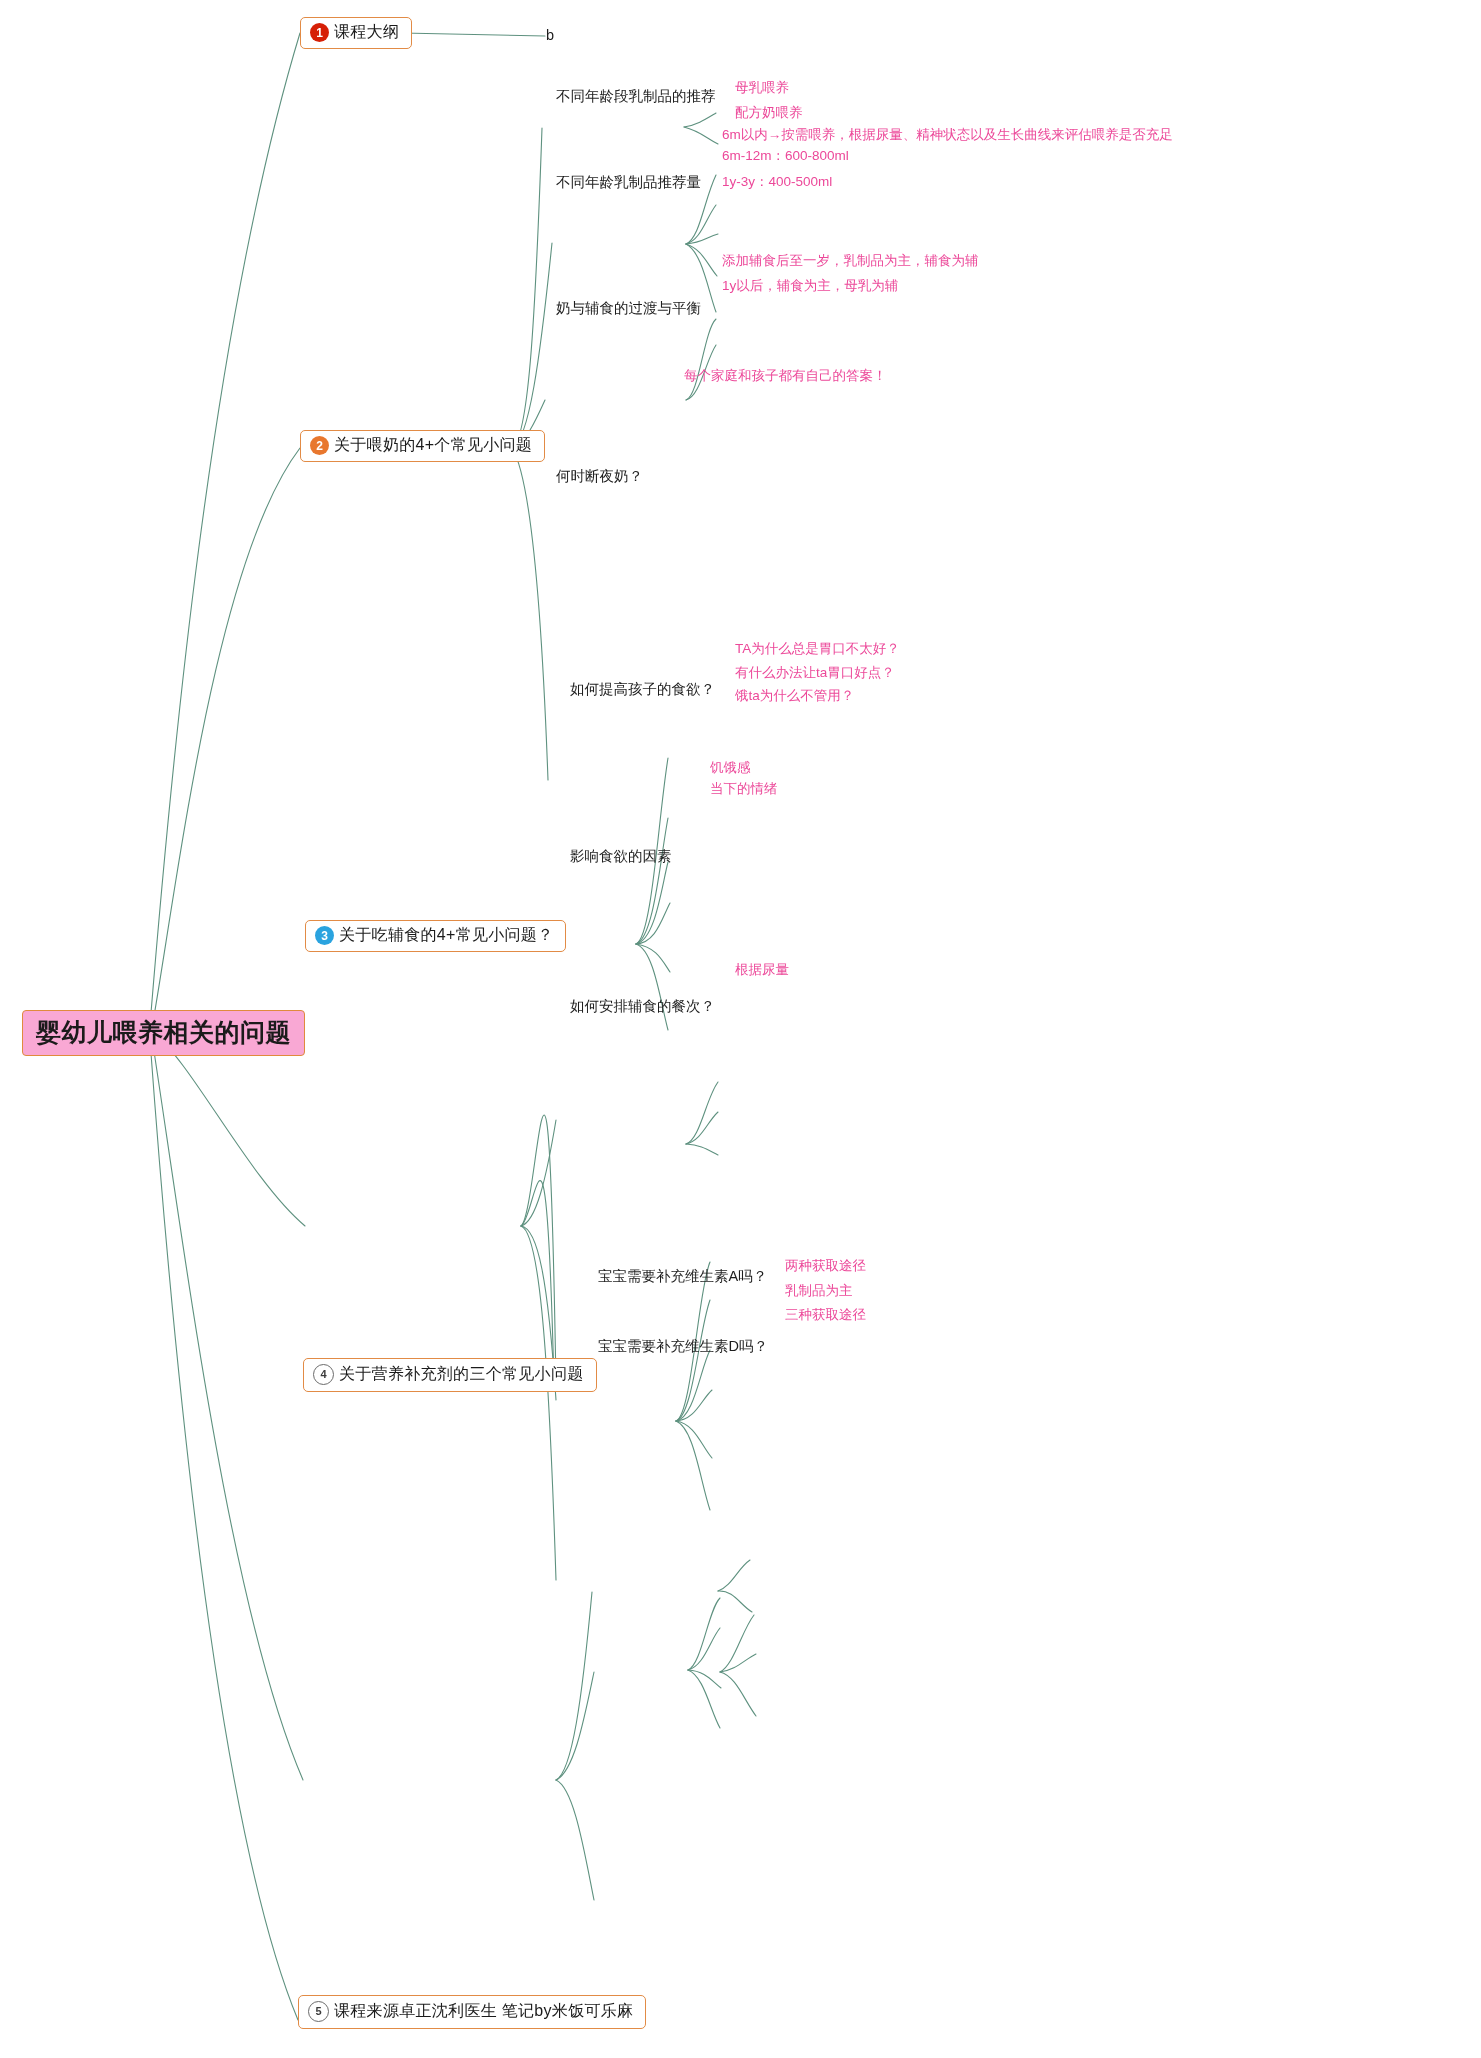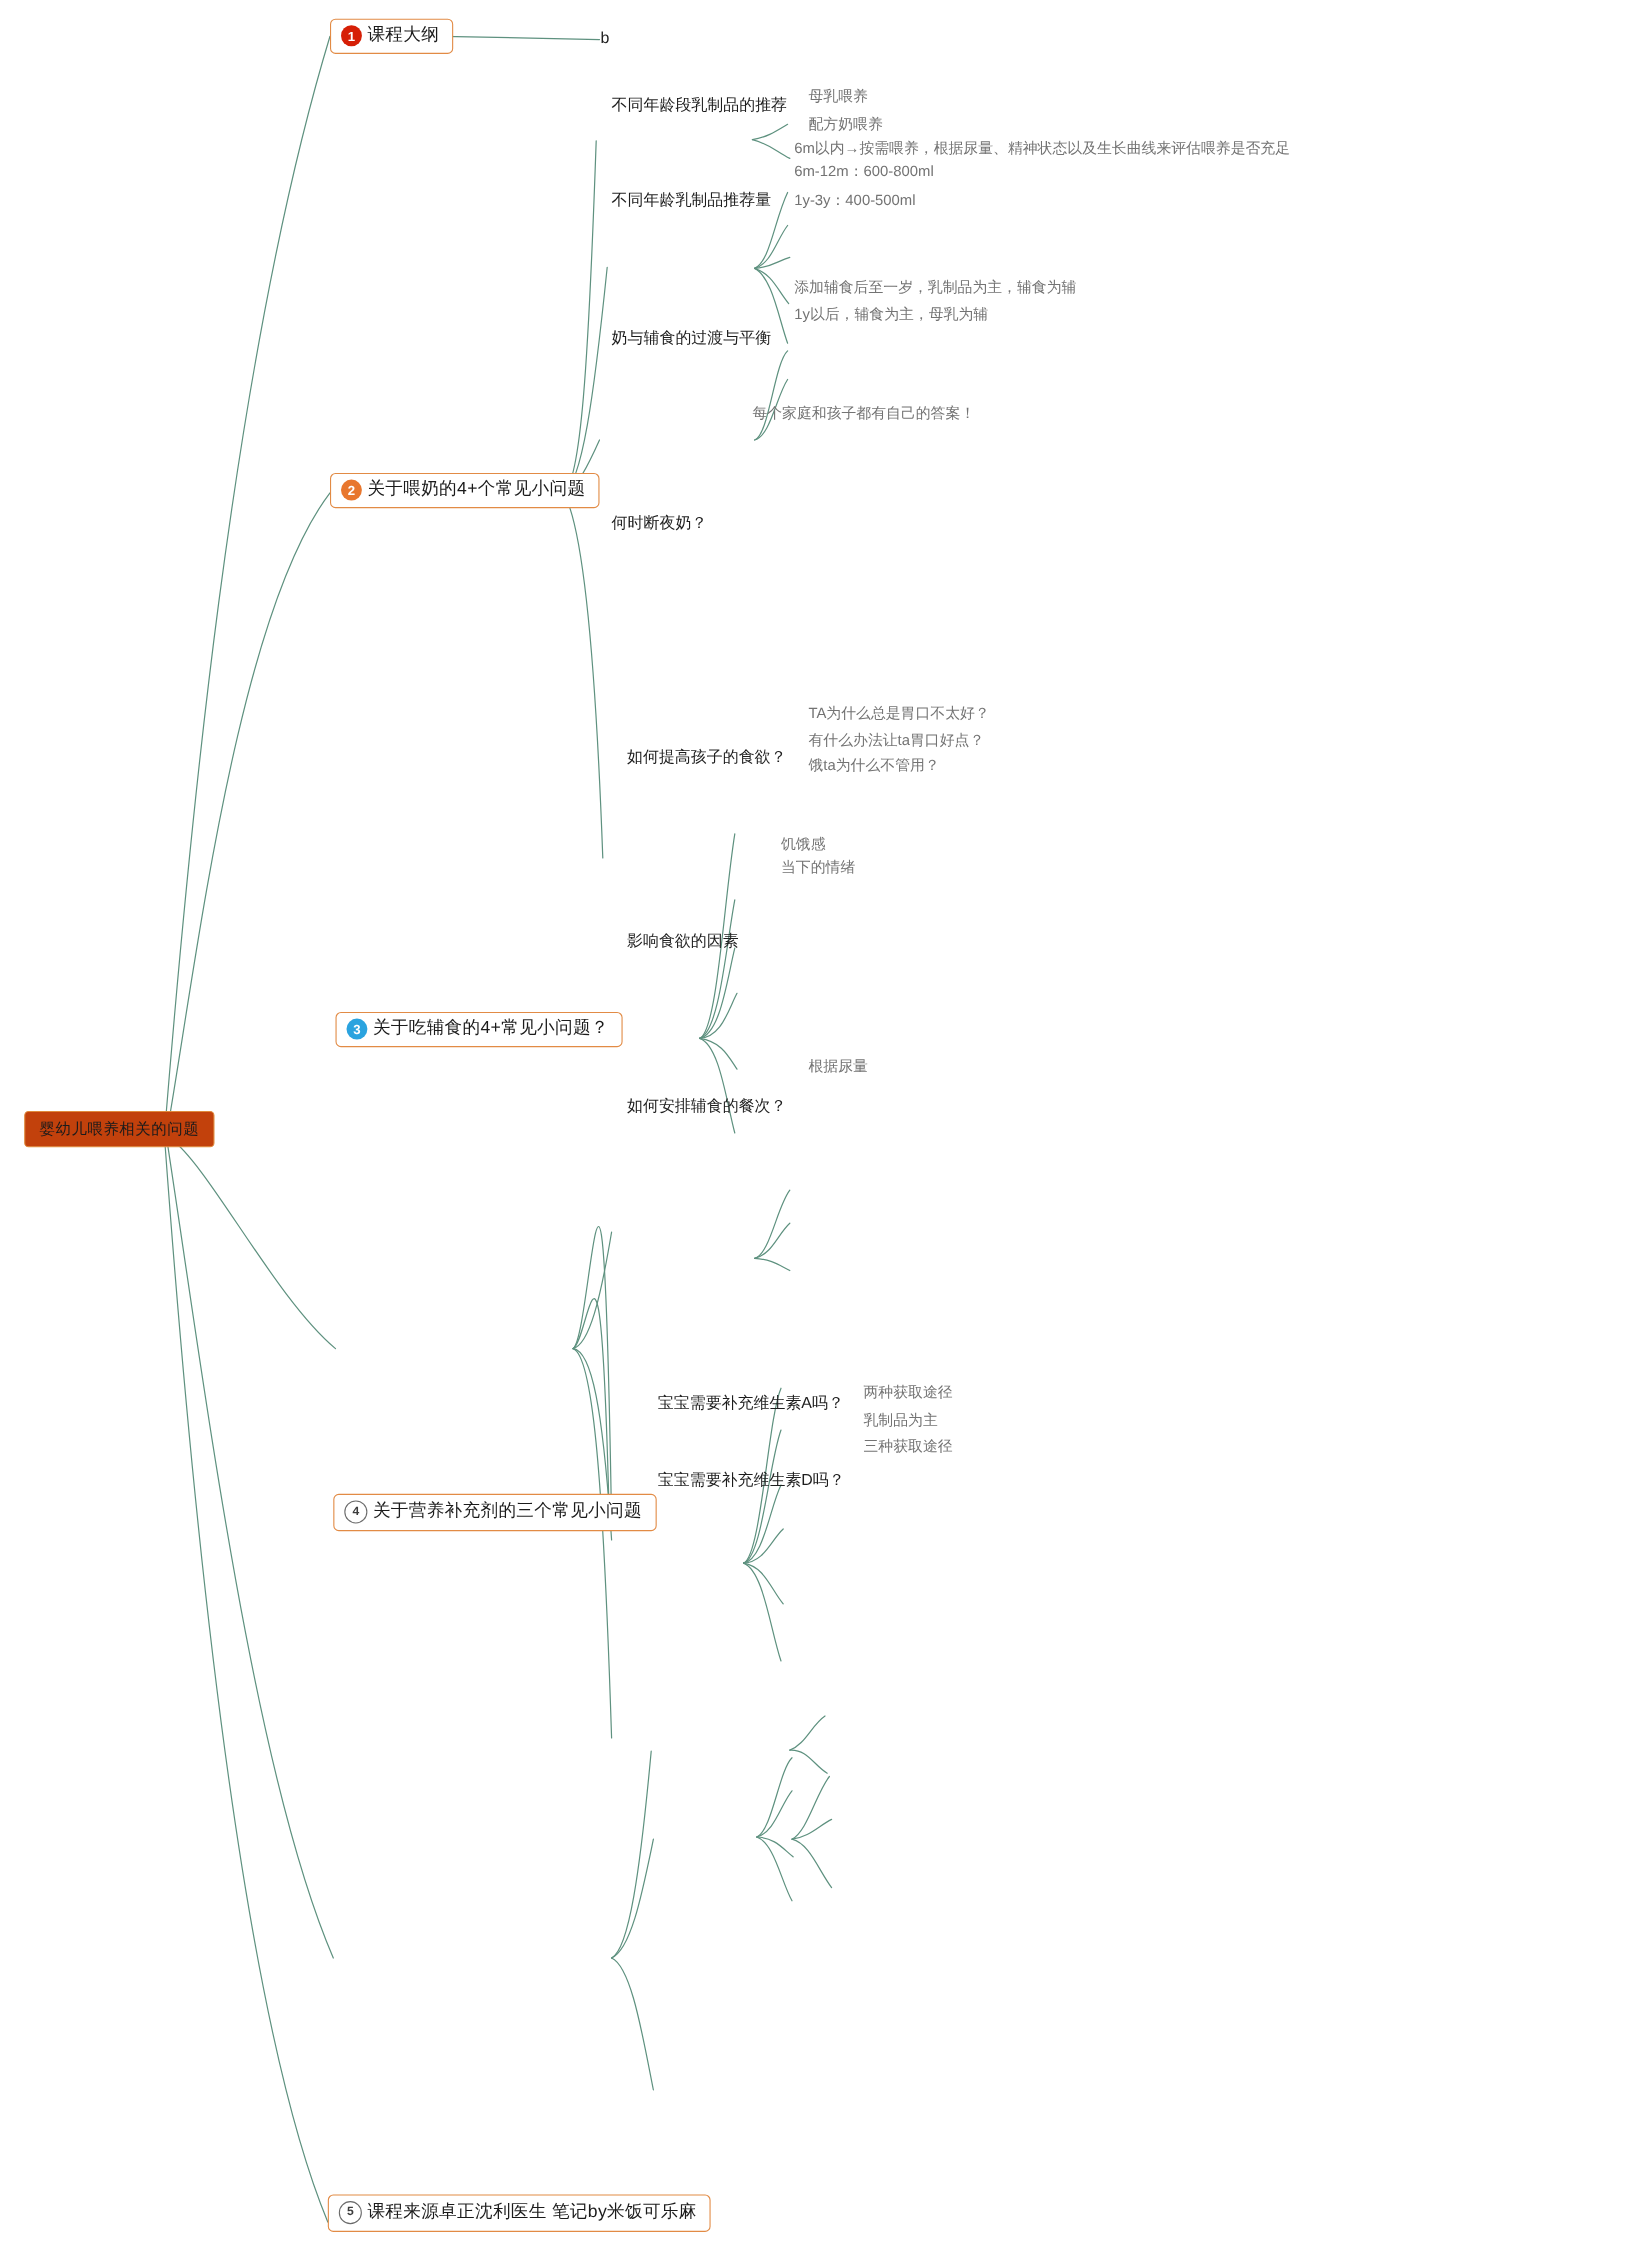--- a/index.html
+++ b/index.html
@@ -28,26 +28,26 @@
     pointer-events: none;
   }
   .node {
     position: absolute;
     white-space: nowrap;
     line-height: 1.15;
   }
 
   
   .root {
-    background: #c2410c;
+    background: #f9a8d4;
     border: 1px solid #e08a3c;
     border-radius: 4px;
     color: #1b1b1b;
-    font-size: 14px;
-    font-weight: normal;
+    font-size: 25px;
+    font-weight: bold;
     padding: 7px 13px 8px 13px;
     letter-spacing: 0.5px;
   }
 
   
   .branch {
     border: 1.5px solid #e28b45;
     border-radius: 5px;
     background: #ffffff;
     font-size: 16px;
@@ -76,21 +76,21 @@
   .badge.blue   { background: #2aa3df; color: #ffffff; }
   .badge.plain  { background: #ffffff; color: #3c3c3c; border: 1.5px solid #6b6b6b; font-size: 11px; }
 
   
   .t2 {
     font-size: 14.5px;
     color: #1d1d1d;
   }
   .t3 {
     font-size: 13.5px;
-    color: #737373;
+    color: #ec4899;
   }
 </style>
 </head>
 <body>
 
 <div id="stage">
 
   <svg id="edges" viewBox="0 0 1481 2058" xmlns="http://www.w3.org/2000/svg">
     <g fill="none" stroke="#5e917f" stroke-width="1.1" stroke-linecap="round">
 

